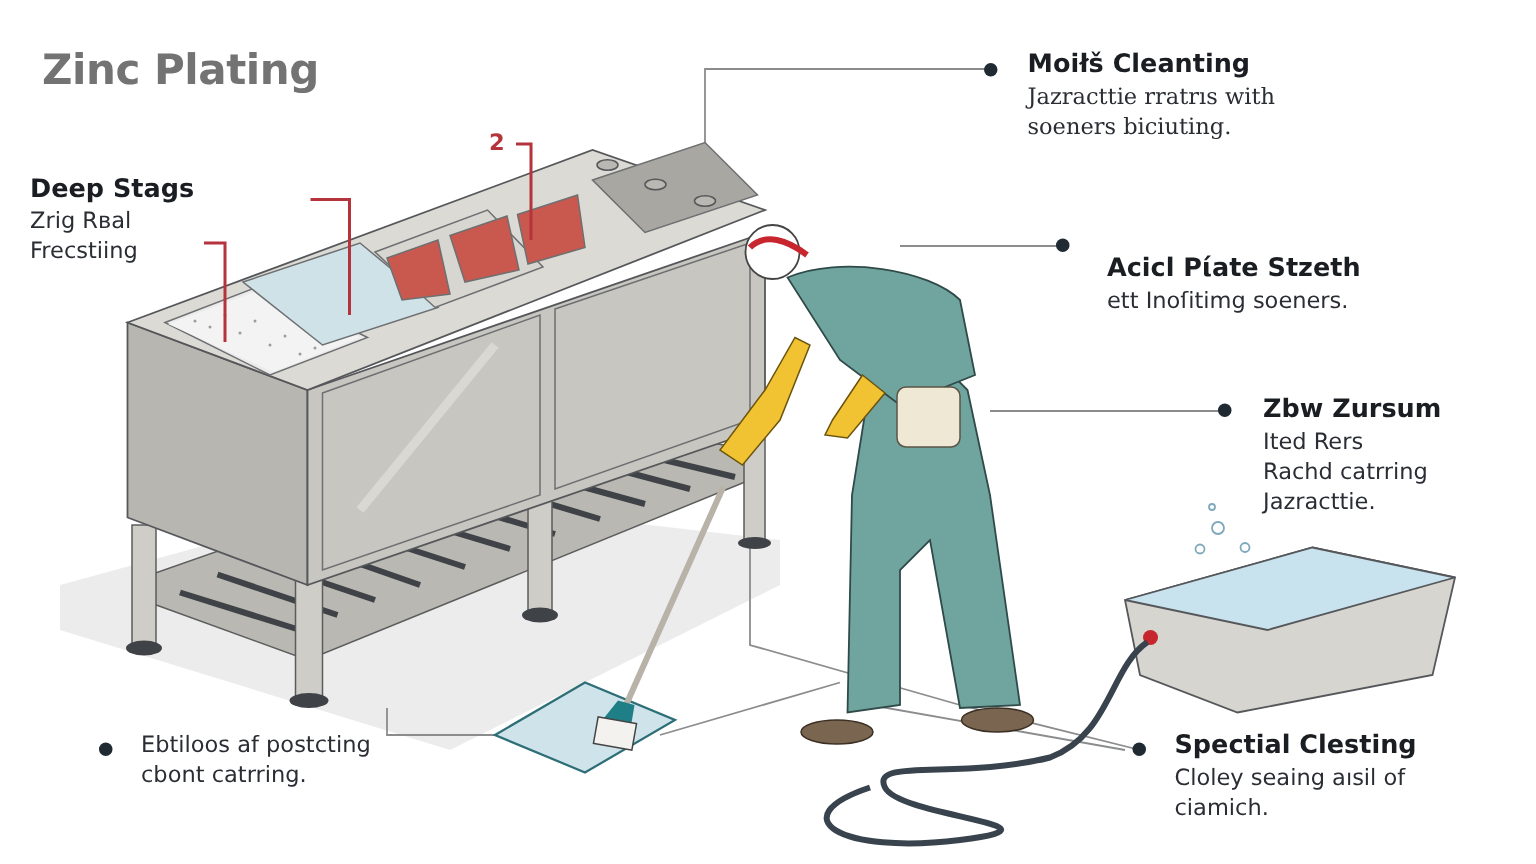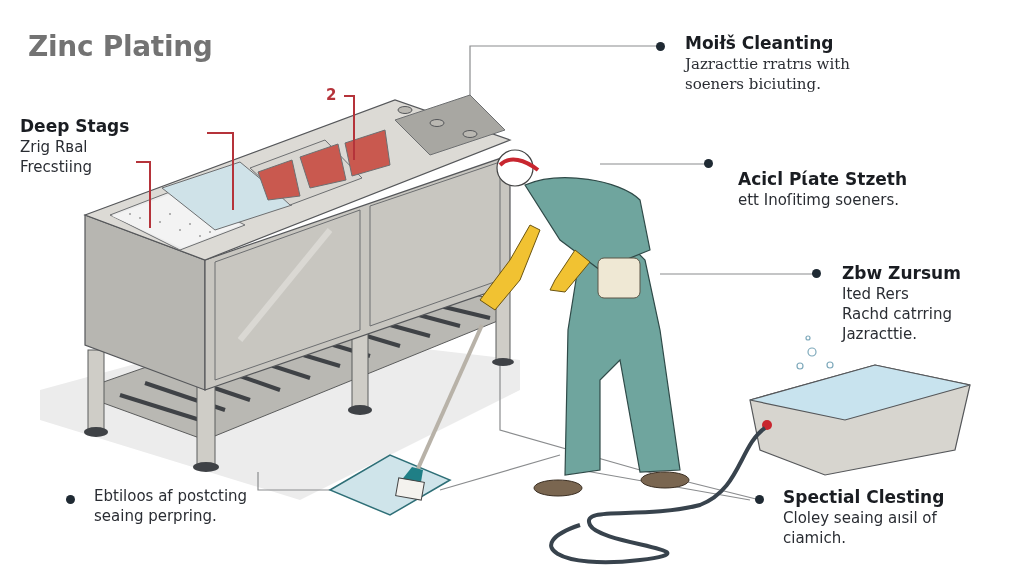--- a/index.html
+++ b/index.html
@@ -162,20 +162,20 @@
 
 <div class="callout" style="left:842px; top:262px;">
   <div class="head">Zbw Zursum</div>
   <div class="body">Ited Rers</div>
   <div class="body">Rachd catrring</div>
   <div class="body">Jazracttie.</div>
 </div>
 
 <div class="callout" style="left:94px; top:486px;">
   <div class="body">Ebtiloos af postcting</div>
-  <div class="body">seaing perpring.</div>
+  <div class="body">cbont catrring.</div>
 </div>
 
 <div class="callout" style="left:739px; top:486px;margin-left:44px;">
   <div class="head">Spectial Clesting</div>
   <div class="body">Cloley seaing aısil of</div>
   <div class="body">ciamich.</div>
 </div>
 
 </body></html>

